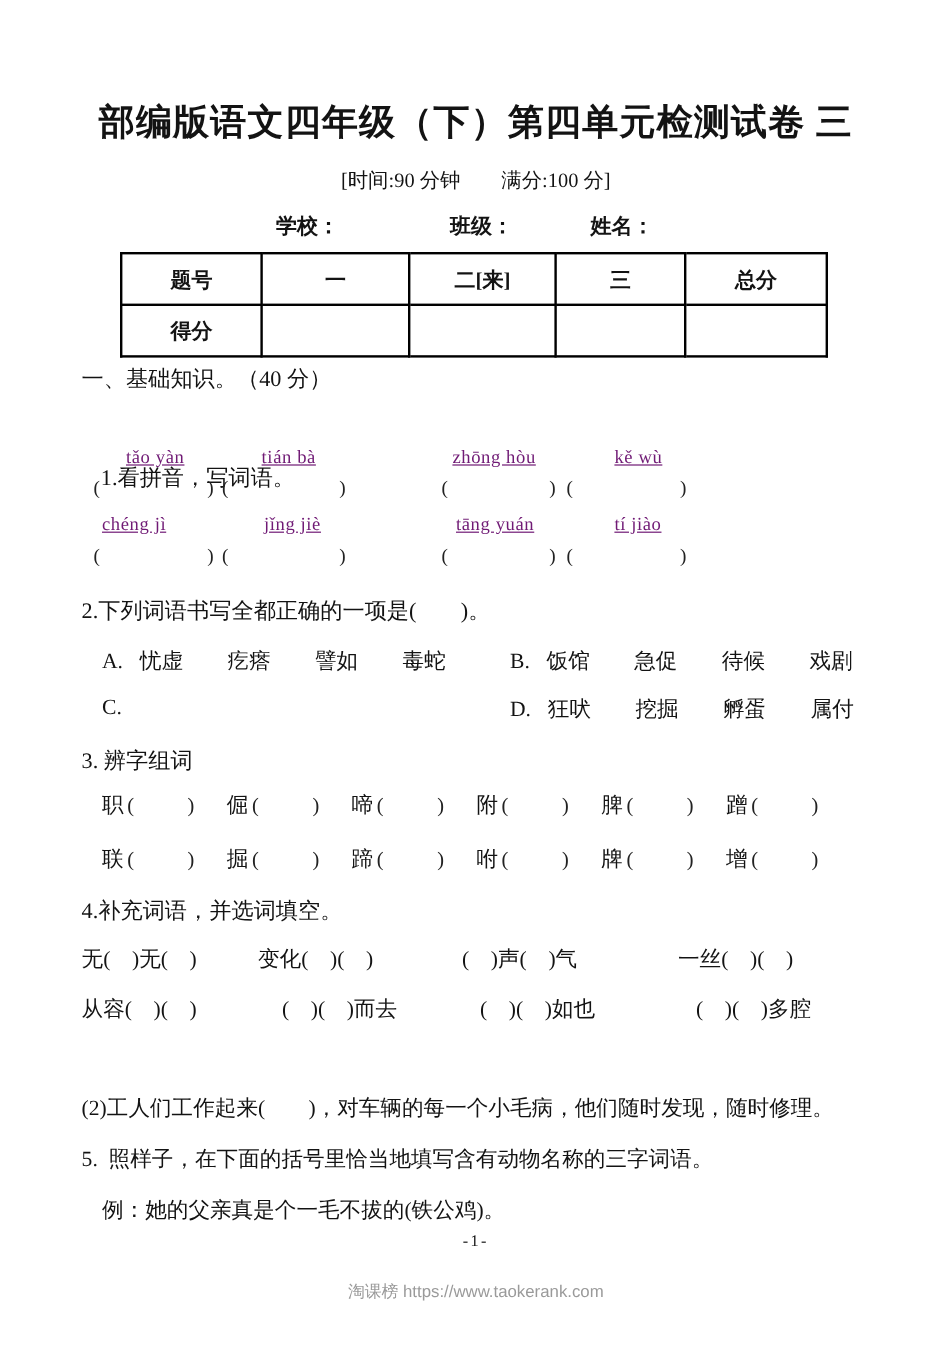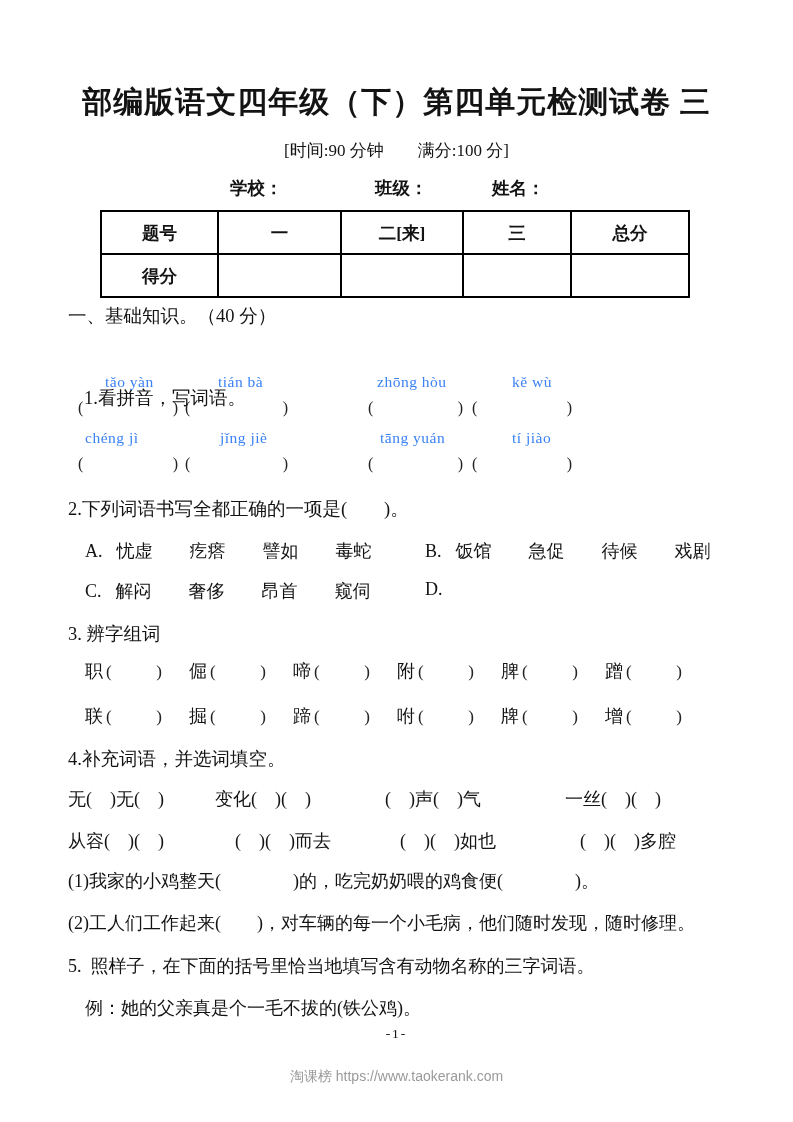--- a/index.html
+++ b/index.html
@@ -28,21 +28,21 @@
   table.score tr.head td { font-weight:bold; }
   table.score td.rowlab { font-weight:bold; }
 
   .h-sec { font-size:18.5px; font-weight:normal; }
   .sec1-heading { left:68px; top:303px; }
   .q1-heading   { left:84px; top:340px;margin-top:45px; }
   .q2-heading   { left:68px; top:496px; }
   .q3-heading   { left:68px; top:621px; }
   .q4-heading   { left:68px; top:746px; }
 
-  .pinyin { font-size:15.5px; letter-spacing:0.5px; color:#3b82f6; }
+  .pinyin { font-size:15.5px; letter-spacing:0.5px; color:#701a75;text-decoration:underline; }
   .py-r1 { top:373px; } .py-r2 { top:429px; }
   .py-a { left:105px; } .py-b { left:218px; } .py-c { left:377px;text-align:center; } .py-d { left:512px; }
   .py-e { left:85px;  } .py-f { left:220px; } .py-g { left:380px; } .py-h { left:512px; }
 
   .pp { display:inline-flex; justify-content:space-between; font-size:16px; color:#222; }
   .pr1 { top:399px; } .pr2 { top:455px; }
   .pg1 { left:78px;  width:100px; }
   .pg2 { left:185px; width:103px; }
   .pg3 { left:368px; width:95px;  }
   .pg4 { left:472px; width:100px; }
@@ -153,29 +153,29 @@
     <span class="lab">B.</span>
     <span class="words">
       <span>饭馆</span>
       <span>急促</span>
       <span>待候</span>
       <span>戏剧</span>
     </span>
   </span>
   <span class="abs opt-row opt-cd opt-left opt">
     <span class="lab">C.</span>
-    <span class="words">
-      <span>解闷</span>
-      <span>奢侈</span>
-      <span>昂首</span>
-      <span>窥伺</span>
-    </span>
   </span>
   <span class="abs opt-row opt-cd opt-right opt">
     <span class="lab">D.</span>
+    <span class="words">
+      <span>狂吠</span>
+      <span>挖掘</span>
+      <span>孵蛋</span>
+      <span>属付</span>
+    </span>
   </span>
 
   <div class="abs h-sec q3-heading">3. 辨字组词</div>
 
   <div class="abs zirow zi-r1">
     <span class="zi"><span>职</span><span class="pp"><span>(</span><span>)</span></span></span>
     <span class="zi"><span>倔</span><span class="pp"><span>(</span><span>)</span></span></span>
     <span class="zi"><span>啼</span><span class="pp"><span>(</span><span>)</span></span></span>
     <span class="zi"><span>附</span><span class="pp"><span>(</span><span>)</span></span></span>
     <span class="zi"><span>脾</span><span class="pp"><span>(</span><span>)</span></span></span>
@@ -196,21 +196,20 @@
   <span class="abs fill f1 f1a">无(　)无(　)</span>
   <span class="abs fill f1 f1b">变化(　)(　)</span>
   <span class="abs fill f1 f1c">(　)声(　)气</span>
   <span class="abs fill f1 f1d">一丝(　)(　)</span>
 
   <span class="abs fill f2 f2a">从容(　)(　)</span>
   <span class="abs fill f2 f2b">(　)(　)而去</span>
   <span class="abs fill f2 f2c">(　)(　)如也</span>
   <span class="abs fill f2 f2d">(　)(　)多腔</span>
 
-  <div class="abs body-line sub1">(1)我家的小鸡整天(　　　　)的，吃完奶奶喂的鸡食便(　　　　)。</div>
   <div class="abs body-line sub2">(2)工人们工作起来(　　)，对车辆的每一个小毛病，他们随时发现，随时修理。</div>
 
   <div class="abs body-line q5">5.  照样子，在下面的括号里恰当地填写含有动物名称的三字词语。</div>
   <div class="abs example">例：她的父亲真是个一毛不拔的(铁公鸡)。</div>
 
   <div class="abs center pagenum">-1-</div>
   <div class="abs center footer">淘课榜 https://www.taokerank.com</div>
 
 </div>
 

